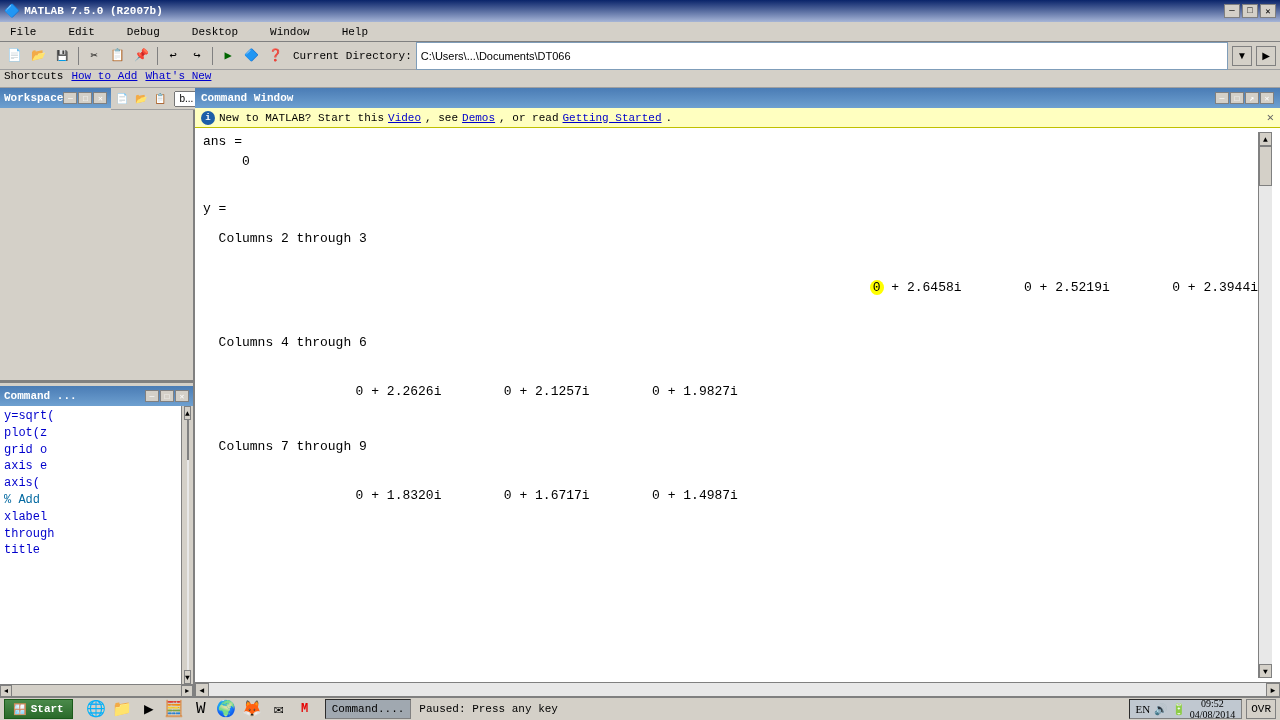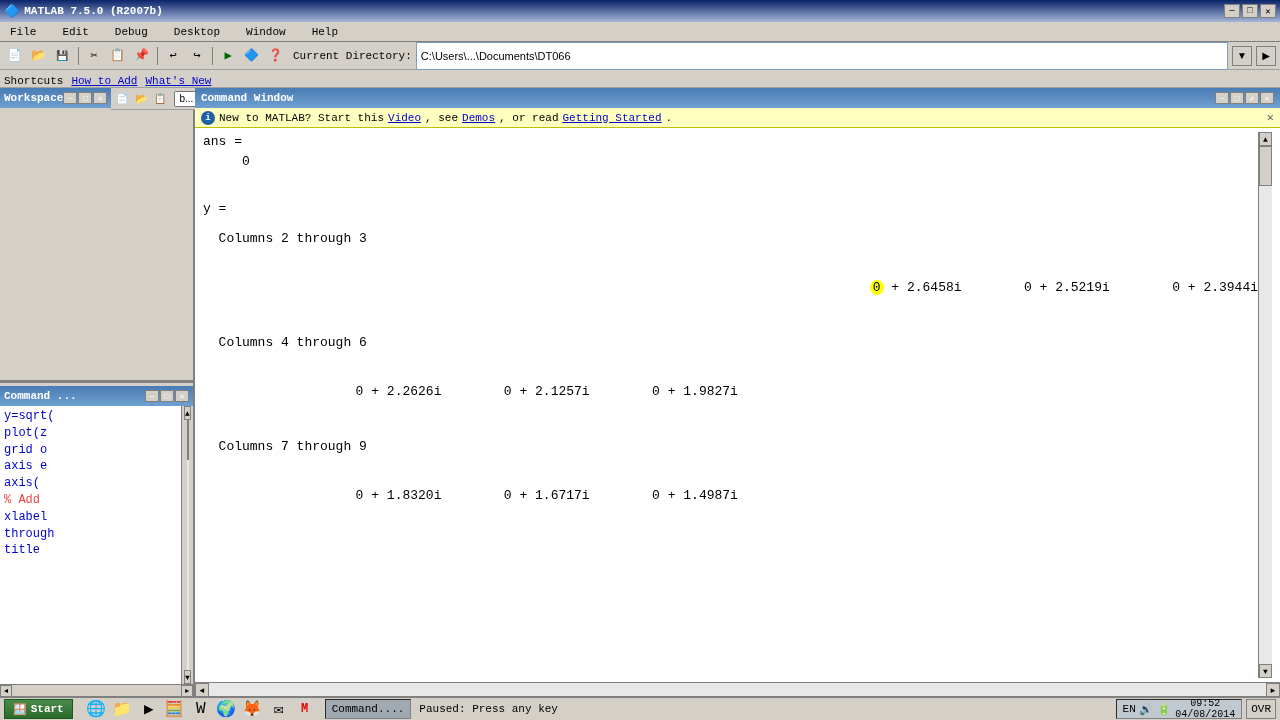--- a/index.html
+++ b/index.html
@@ -44,21 +44,21 @@
     }
 
     
     .menu-bar {
       background: #d4d0c8;
       height: 20px;
       display: flex;
       align-items: center;
       border-bottom: 1px solid #808080;
       padding: 0 4px;
-      gap: 14px;
+      gap: 20px;
       text-align: center;
     }
     .menu-item {
       padding: 1px 6px;
       font-size: 11px;
       cursor: pointer;
     }
 
     
     .toolbar {
@@ -90,21 +90,21 @@
     }
     .dir-btn {
       width: 20px; height: 20px; font-size: 10px;
       background: #d4d0c8; border: 1px solid #808080; cursor: pointer;
     }
 
     
     .shortcuts-bar {
       background: #d4d0c8;
       height: 18px;
-      display: flex; align-items: flex-end;
+      display: flex; align-items: flex-start;
       border-bottom: 1px solid #a0a0a0;
       padding: 0 4px;
       font-size: 11px; gap: 8px;
     }
     .shortcut-link { color: #0000cc; cursor: pointer; text-decoration: underline; }
 
     
     .main-area {
       display: flex;
       height: calc(720px - 22px - 20px - 28px - 18px - 24px);
@@ -172,21 +172,21 @@
       background: #d4d0c8;
     }
     .history-content {
       flex: 1; overflow: hidden;
       background: white;
       padding: 2px 4px;
       font-size: 12px;
       font-family: 'Courier New', monospace;
     }
     .history-line { color: #0000cc; line-height: 1.4; white-space: nowrap; overflow: hidden; }
-    .history-line.green { color: #ef4444; }
+    .history-line.green { color: #0369a1; }
     .history-scroller {
       width: 12px; background: #d4d0c8; border-left: 1px solid #808080;
       display: flex; flex-direction: column; align-items: center;
     }
     .history-row { display: flex; flex: 1; overflow: hidden; }
 
     
     .right-panel {
       flex: 1;
       display: flex; flex-direction: column;
@@ -276,21 +276,21 @@
       display: flex; align-items: center; gap: 3px;
       font-size: 11px; cursor: pointer; min-width: 60px;
     }
     .taskbar-item.active { background: #a0a8b0; border: 1px inset #808080; }
     .status-right {
       display: flex; align-items: center; gap: 4px; font-size: 11px;
     }
     .sys-tray {
       display: flex; align-items: center; gap: 4px;
       background: #c0c8d0; border: 1px inset #808080;
-      padding: 0 6px; height: 20px;
+      padding: 0 6px; height: 20px; font-family: Liberation Serif, serif;
     }
     .ovr-badge {
       background: #d4d0c8; border: 1px solid #808080;
       padding: 0 4px; height: 20px;
       display: flex; align-items: center; font-size: 11px;
     }
 
     
     .taskbar-apps {
       display: flex; gap: 2px; align-items: center; margin-left: 4px;

